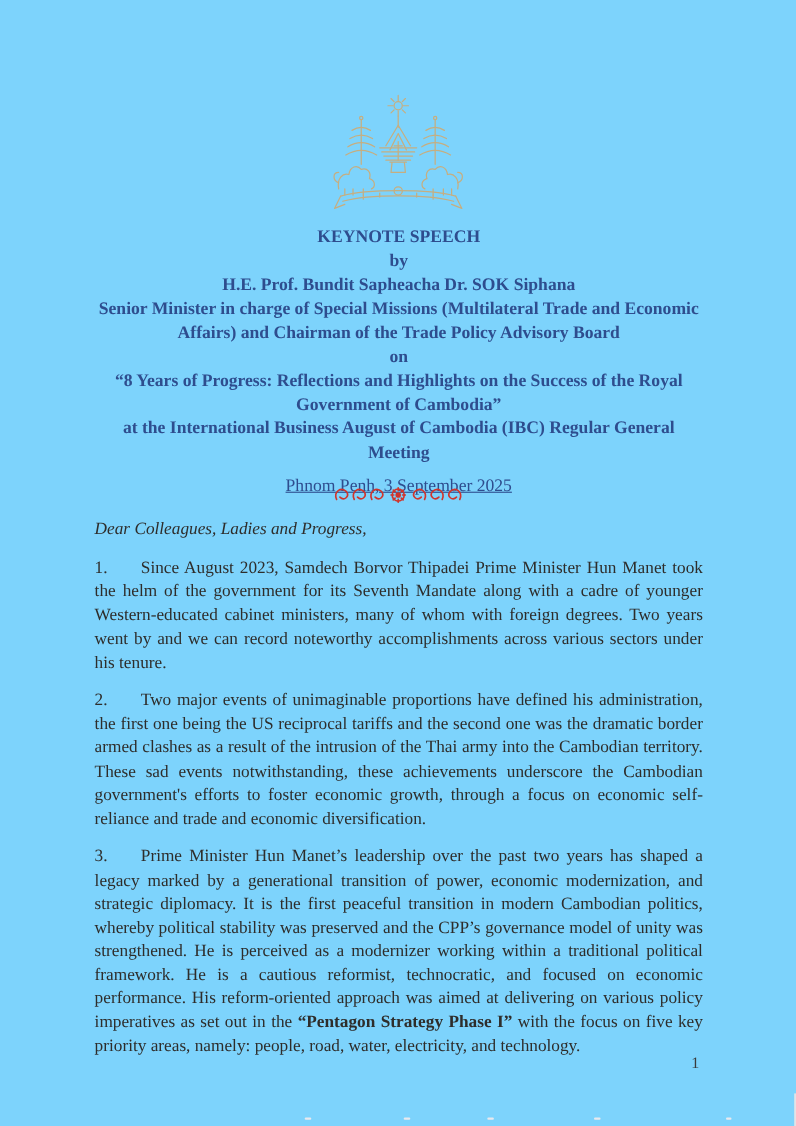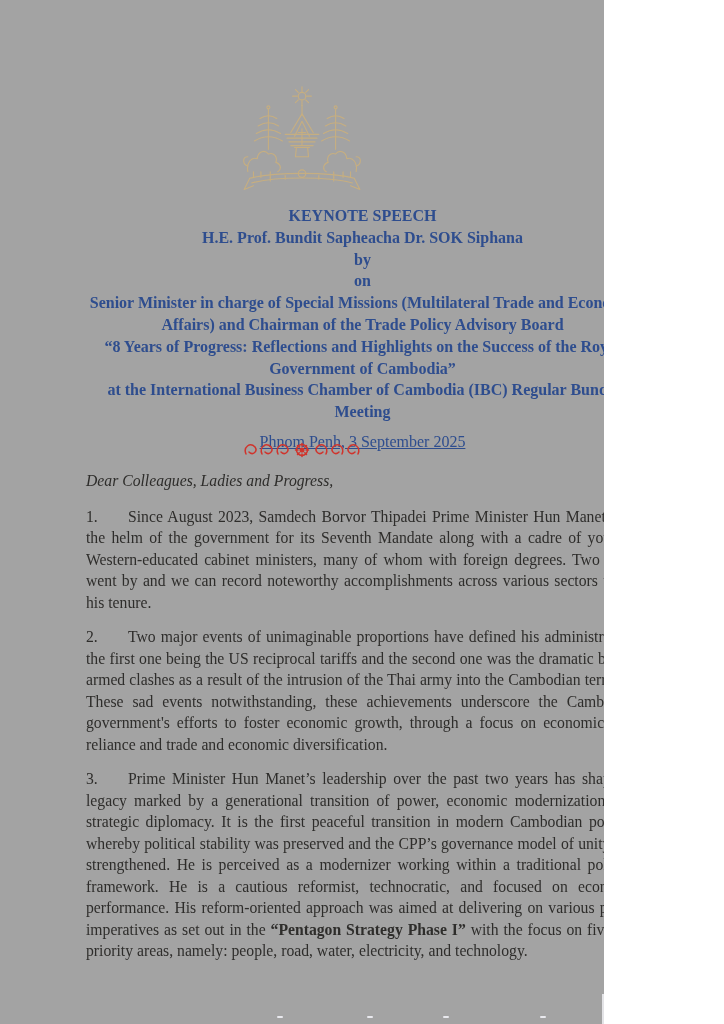--- a/index.html
+++ b/index.html
@@ -1,17 +1,17 @@
 <!DOCTYPE html>
 <html><head>
 <meta charset="utf-8">
 <style>
   html,body{margin:0;padding:0;background:#ffffff;}
   .page{
-    position:relative;width:604px;height:1024px;background:#a3a3a3;
+    position:relative;width:724px;height:1024px;background:#7dd3fc;
     font-family:"Liberation Serif", serif;color:#2e2d2b;overflow:hidden;
   }
   .emblem{position:absolute;top:84px;left:50%;transform:translateX(-50%);}
   .title-block{
     position:absolute;top:205px;left:85px;width:555px;text-align:center;
     color:#2e4d8e;font-weight:700;font-size:16px;line-height:21.8px;
   }
   .title-line{margin:0;}
   .dateline{margin-top:8px;font-weight:400;text-decoration:underline;}
   .ornament{position:absolute;top:440px;left:0;right:0;text-align:center;}
@@ -70,26 +70,26 @@
         <path d="M26 106 C52 99 108 99 134 106"></path>
         <path d="M24 101 L18 113 L28 109 M136 101 L142 113 L132 109"></path>
         <circle cx="80" cy="96" r="4"></circle>
         <path d="M46 100 V104 M62 98 V102 M98 98 V102 M114 100 V104"></path>
       </g>
     </svg>
   </div>
 
   <div class="title-block">
     <div class="title-line">KEYNOTE SPEECH</div>
+    <div class="title-line">by</div>
     <div class="title-line">H.E. Prof. Bundit Sapheacha Dr. SOK Siphana</div>
-    <div class="title-line">by</div>
+    <div class="title-line">Senior Minister in charge of Special Missions (Multilateral Trade and Economic Affairs) and Chairman of the Trade Policy Advisory Board</div>
     <div class="title-line">on</div>
-    <div class="title-line">Senior Minister in charge of Special Missions (Multilateral Trade and Economic Affairs) and Chairman of the Trade Policy Advisory Board</div>
     <div class="title-line">“8 Years of Progress: Reflections and Highlights on the Success of the Royal Government of Cambodia”</div>
-    <div class="title-line">at the International Business Chamber of Cambodia (IBC) Regular Bundit Meeting</div>
+    <div class="title-line">at the International Business August of Cambodia (IBC) Regular General Meeting</div>
     <div class="dateline">Phnom Penh, 3 September 2025</div>
   </div>
 
   <div class="ornament">
     <svg width="120" height="20" viewBox="0 0 120 20" aria-hidden="true">
       <g stroke="#d0342c" fill="none" stroke-width="1.5" stroke-linecap="round">
         <g id="curls">
           <path d="M4 14 C1 7 8 2 13 7 C16 11 11 16 7 12"></path>
           <path d="M20 14 C17 7 24 2 29 7 C32 11 27 16 23 12"></path>
           <path d="M36 14 C33 7 40 2 45 7 C48 11 43 16 39 12"></path>

